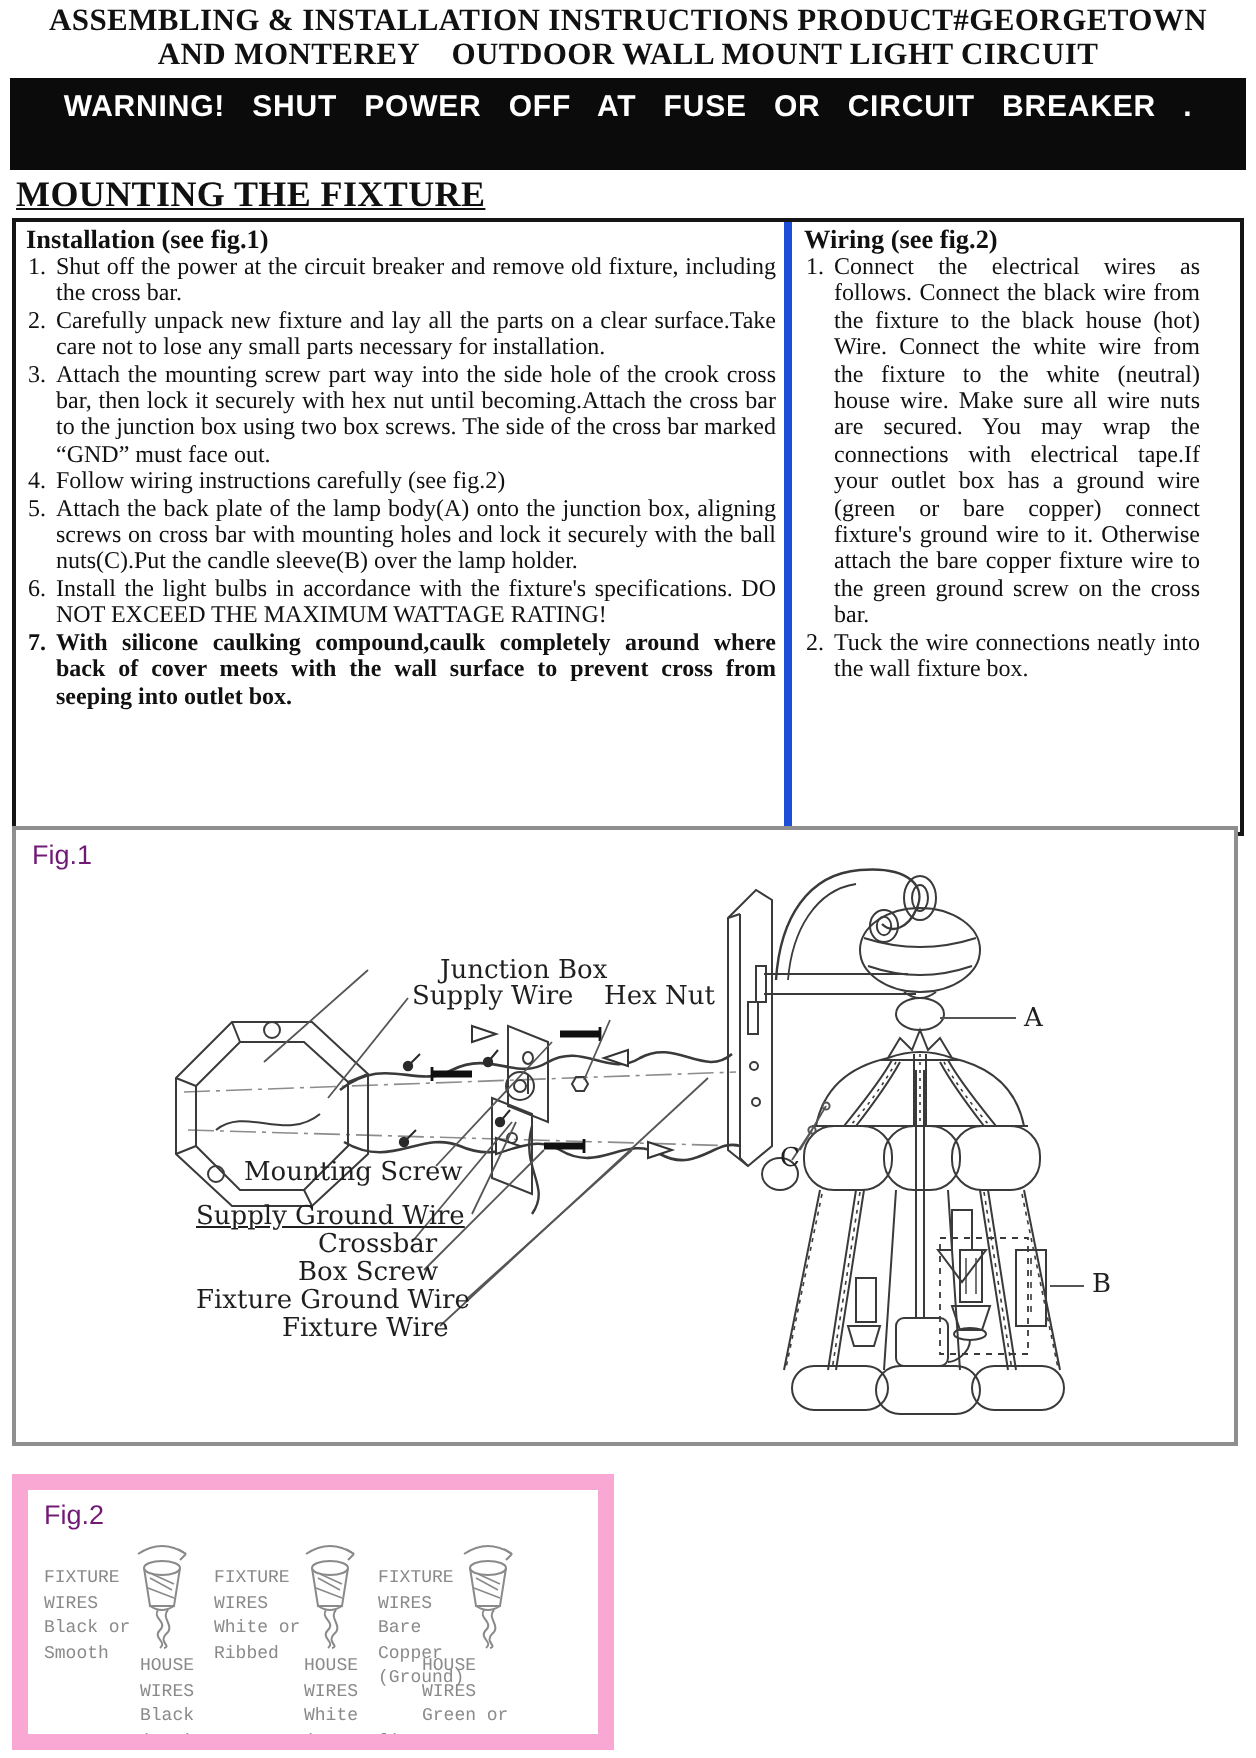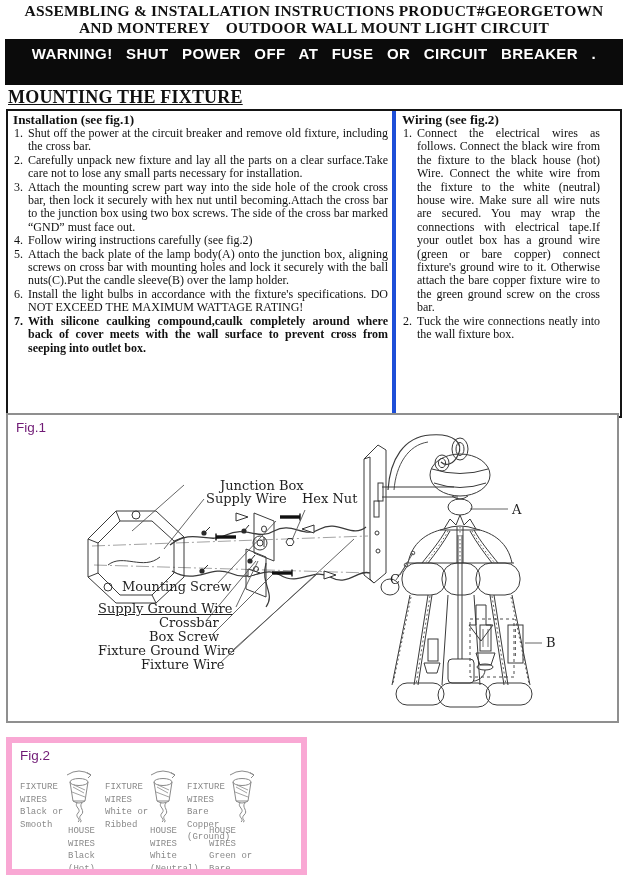--- a/index.html
+++ b/index.html
@@ -79,21 +79,21 @@
     background: #fff;
   }
   #fig1-box {
     left: 6px; top: 413px;
     width: 613px; height: 310px;
     border: 2px solid #8f8f8f;
   }
   #fig2-box {
     left: 6px; top: 737px;
     width: 301px; height: 138px;
-    border: 6px solid #f9a8d4;
+    border: 8px solid #f9a8d4;
     overflow: hidden;
   }
   .fig-label {
     position: absolute;
     left: 8px; top: 5px;
     font-family: "Liberation Sans", sans-serif;
     font-size: 13.5px;
     color: #701a75;
   }
   .fig1-art { position: absolute; left: 0; top: 0; }

